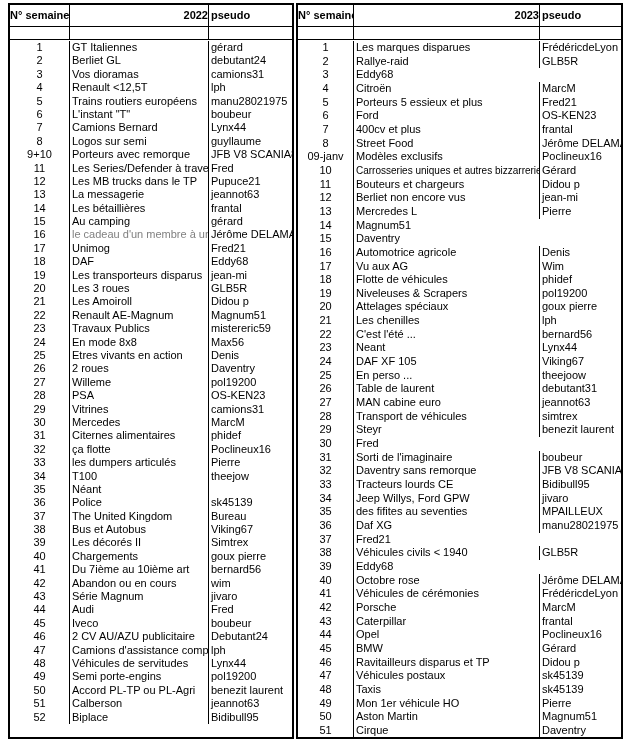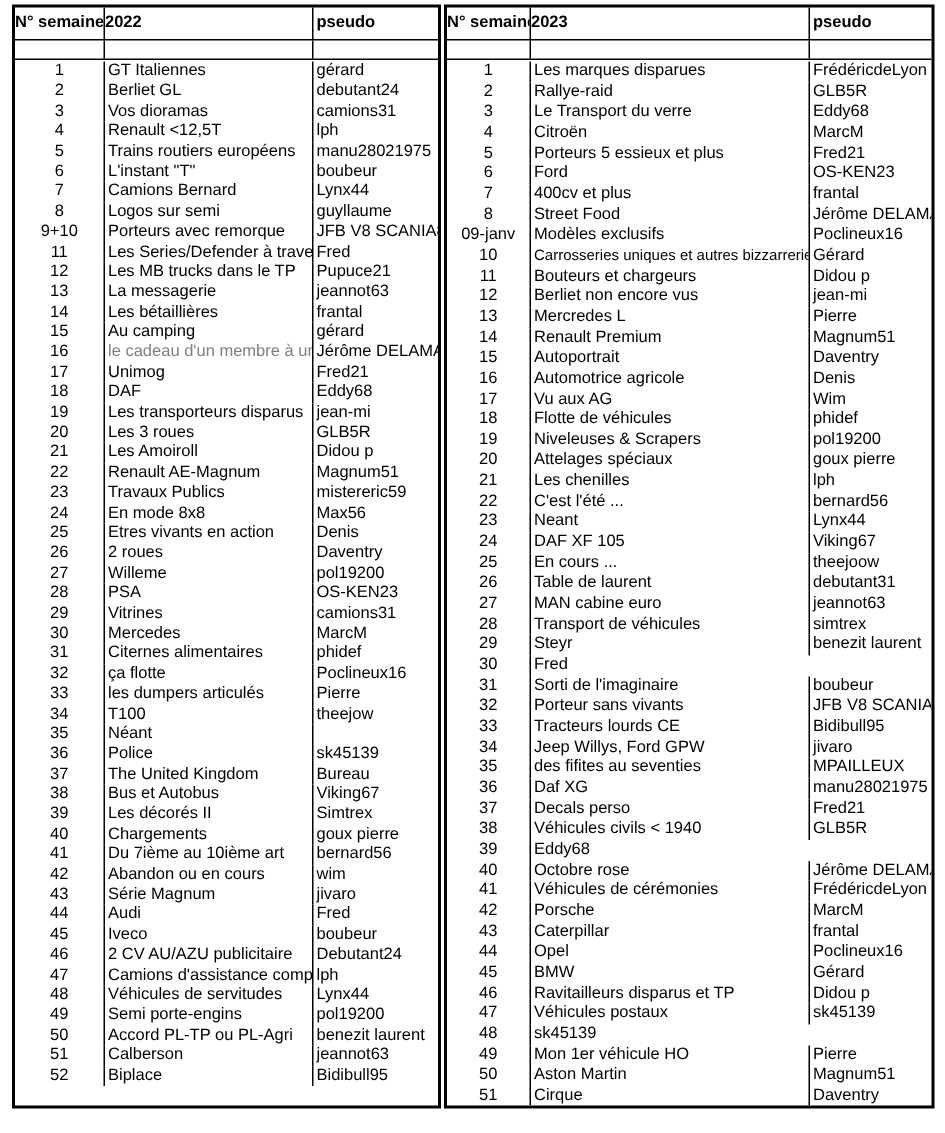--- a/index.html
+++ b/index.html
@@ -41,21 +41,21 @@
   .row { display:flex; flex:none; height:var(--rh); }
 
   .cell, .hcell, .scell {
     box-sizing:border-box;
     overflow:hidden; white-space:nowrap;
   }
   .c1 { width:var(--w1); flex:none; border-right:1px solid #000; text-align:center; }
   .c2 { width:var(--w2); flex:none; border-right:1px solid #000; padding-left:2px; }
   .c3 { flex:1; padding-left:2px; }
 
-  .hrow .c2 { text-align:left; padding-left:0; }
+  .hrow .c2 { text-align:right; padding-left:0; }
 
   .row .cell { font-size:11px; line-height:var(--rh); }
   .cell.muted { color:#808080; }
   .cell.small { font-size:10px; }
 </style>
 </head>
 <body>
 
 <div class="sheet">
 
@@ -346,21 +346,20 @@
           <div class="cell c2">Les marques disparues</div>
           <div class="cell c3">FrédéricdeLyon</div>
         </div>
         <div class="row">
           <div class="cell c1">2</div>
           <div class="cell c2">Rallye-raid</div>
           <div class="cell c3">GLB5R</div>
         </div>
         <div class="row">
           <div class="cell c1">3</div>
-          <div class="cell c2">Le Transport du verre</div>
           <div class="cell c3">Eddy68</div>
         </div>
         <div class="row">
           <div class="cell c1">4</div>
           <div class="cell c2">Citroën</div>
           <div class="cell c3">MarcM</div>
         </div>
         <div class="row">
           <div class="cell c1">5</div>
           <div class="cell c2">Porteurs 5 essieux et plus</div>
@@ -401,26 +400,24 @@
           <div class="cell c2">Berliet non encore vus</div>
           <div class="cell c3">jean-mi</div>
         </div>
         <div class="row">
           <div class="cell c1">13</div>
           <div class="cell c2">Mercredes L</div>
           <div class="cell c3">Pierre</div>
         </div>
         <div class="row">
           <div class="cell c1">14</div>
-          <div class="cell c2">Renault Premium</div>
           <div class="cell c3">Magnum51</div>
         </div>
         <div class="row">
           <div class="cell c1">15</div>
-          <div class="cell c2">Autoportrait</div>
           <div class="cell c3">Daventry</div>
         </div>
         <div class="row">
           <div class="cell c1">16</div>
           <div class="cell c2">Automotrice agricole</div>
           <div class="cell c3">Denis</div>
         </div>
         <div class="row">
           <div class="cell c1">17</div>
           <div class="cell c2">Vu aux AG</div>
@@ -456,21 +453,21 @@
           <div class="cell c2">Neant</div>
           <div class="cell c3">Lynx44</div>
         </div>
         <div class="row">
           <div class="cell c1">24</div>
           <div class="cell c2">DAF XF 105</div>
           <div class="cell c3">Viking67</div>
         </div>
         <div class="row">
           <div class="cell c1">25</div>
-          <div class="cell c2">En cours ...</div>
+          <div class="cell c2">En perso ...</div>
           <div class="cell c3">theejoow</div>
         </div>
         <div class="row">
           <div class="cell c1">26</div>
           <div class="cell c2">Table de laurent</div>
           <div class="cell c3">debutant31</div>
         </div>
         <div class="row">
           <div class="cell c1">27</div>
           <div class="cell c2">MAN cabine euro</div>
@@ -490,21 +487,21 @@
           <div class="cell c1">30</div>
           <div class="cell c3">Fred</div>
         </div>
         <div class="row">
           <div class="cell c1">31</div>
           <div class="cell c2">Sorti de l'imaginaire</div>
           <div class="cell c3">boubeur</div>
         </div>
         <div class="row">
           <div class="cell c1">32</div>
-          <div class="cell c2">Porteur sans vivants</div>
+          <div class="cell c2">Daventry sans remorque</div>
           <div class="cell c3">JFB V8 SCANIA87</div>
         </div>
         <div class="row">
           <div class="cell c1">33</div>
           <div class="cell c2">Tracteurs lourds CE</div>
           <div class="cell c3">Bidibull95</div>
         </div>
         <div class="row">
           <div class="cell c1">34</div>
           <div class="cell c2">Jeep Willys, Ford GPW</div>
@@ -515,21 +512,20 @@
           <div class="cell c2">des fifites au seventies</div>
           <div class="cell c3">MPAILLEUX</div>
         </div>
         <div class="row">
           <div class="cell c1">36</div>
           <div class="cell c2">Daf XG</div>
           <div class="cell c3">manu28021975</div>
         </div>
         <div class="row">
           <div class="cell c1">37</div>
-          <div class="cell c2">Decals perso</div>
           <div class="cell c3">Fred21</div>
         </div>
         <div class="row">
           <div class="cell c1">38</div>
           <div class="cell c2">Véhicules civils &lt; 1940</div>
           <div class="cell c3">GLB5R</div>
         </div>
         <div class="row">
           <div class="cell c1">39</div>
           <div class="cell c3">Eddy68</div>
@@ -569,20 +565,21 @@
           <div class="cell c2">Ravitailleurs disparus et TP</div>
           <div class="cell c3">Didou p</div>
         </div>
         <div class="row">
           <div class="cell c1">47</div>
           <div class="cell c2">Véhicules postaux</div>
           <div class="cell c3">sk45139</div>
         </div>
         <div class="row">
           <div class="cell c1">48</div>
+          <div class="cell c2">Taxis</div>
           <div class="cell c3">sk45139</div>
         </div>
         <div class="row">
           <div class="cell c1">49</div>
           <div class="cell c2">Mon 1er véhicule HO</div>
           <div class="cell c3">Pierre</div>
         </div>
         <div class="row">
           <div class="cell c1">50</div>
           <div class="cell c2">Aston Martin</div>

